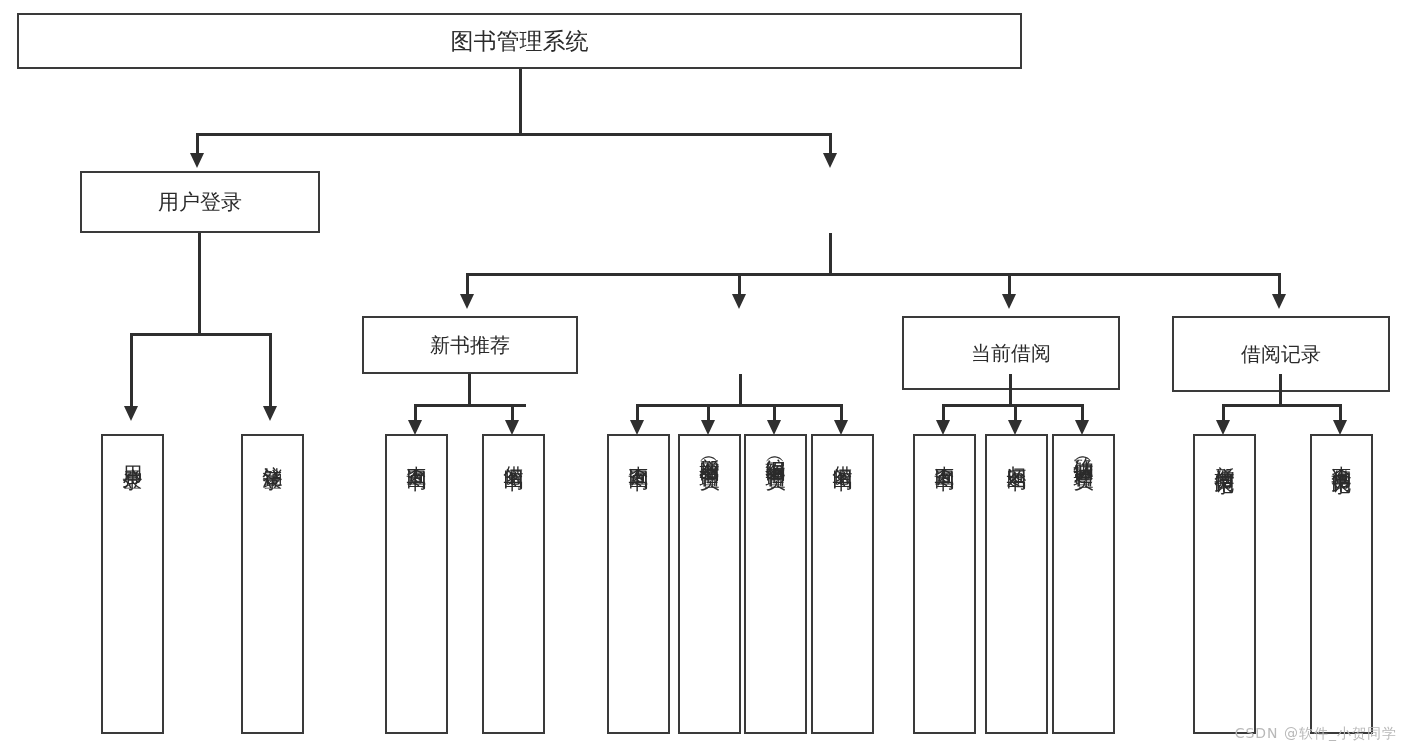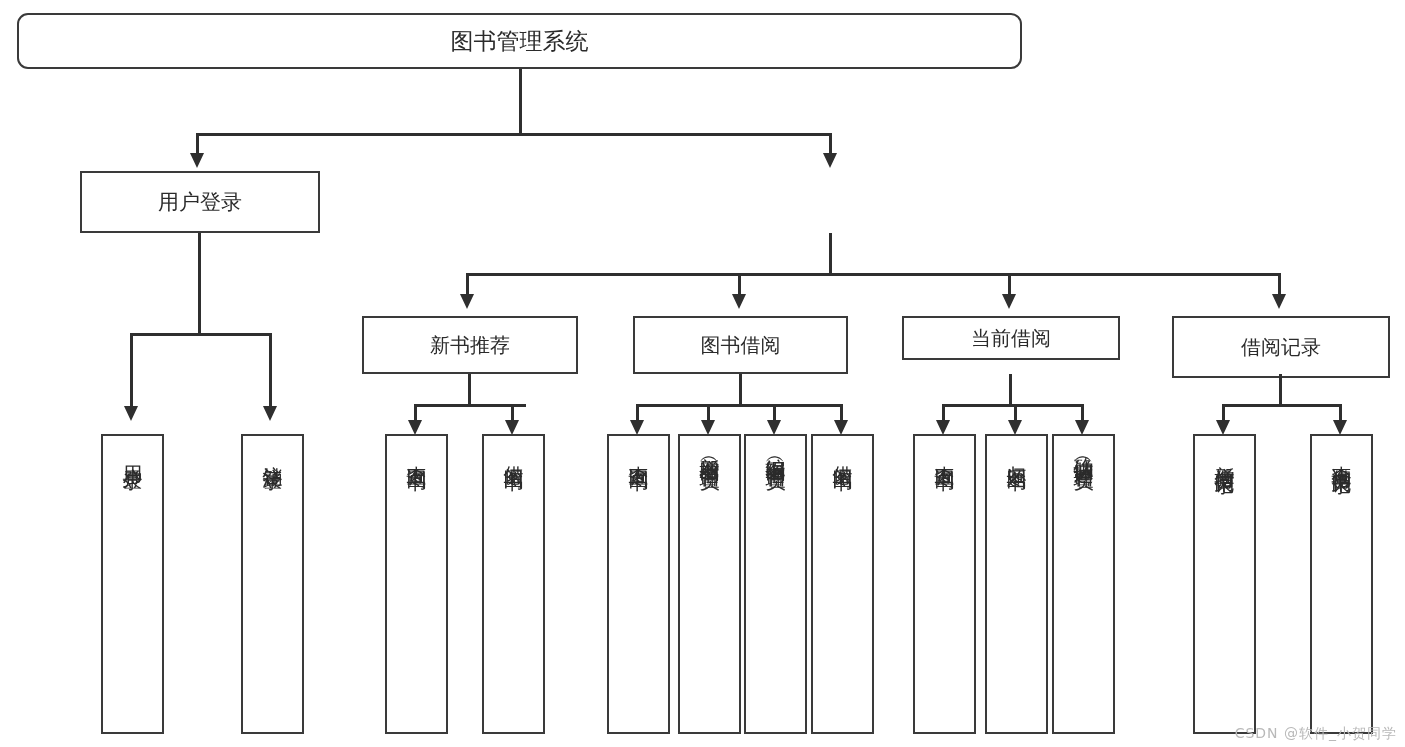--- a/index.html
+++ b/index.html
@@ -67,21 +67,21 @@
     letter-spacing:1px;
     white-space:nowrap;
     pointer-events:none;
   }
 </style>
 </head>
 <body>
 
 <div id="canvas">
 
-  <div class="box root" style="left:17px;top:13px;width:1005px;height:56px;border-radius:11px;">
+  <div class="box root" style="left:17px;top:13px;width:1005px;height:56px;">
     <span>图书管理系统</span>
   </div>
 
   <div class="conn vline" style="left:519px;top:69px;height:66px;"></div>
 
   <div class="conn hline" style="left:196px;top:133px;width:636px;"></div>
 
   <div class="conn vline" style="left:196px;top:133px;height:22px;"></div>
   <div class="arrow" style="left:190px;top:153px;"></div>
   <div class="conn vline" style="left:829px;top:133px;height:22px;"></div>
@@ -110,27 +110,24 @@
 
   <div class="conn vline" style="left:1008px;top:273px;height:23px;"></div>
   <div class="arrow" style="left:1002px;top:294px;"></div>
 
   <div class="conn vline" style="left:1278px;top:273px;height:23px;"></div>
   <div class="arrow" style="left:1272px;top:294px;"></div>
 
   <div class="box lvl3" style="left:362px;top:316px;width:216px;height:58px;">
     <span>新书推荐</span>
   </div>
-  <div class="box lvl3" style="left:633px;top:316px;width:215px;height:58px;">
-    <span>图书借阅</span>
-  </div>
-  <div class="box lvl3" style="left:902px;top:316px;width:218px;height:44px;">
+  <div class="box lvl3" style="left:902px;top:316px;width:218px;height:74px;">
     <span>当前借阅</span>
   </div>
-  <div class="box lvl3" style="left:1172px;top:316px;width:218px;height:62px;">
+  <div class="box lvl3" style="left:1172px;top:316px;width:218px;height:76px;">
     <span>借阅记录</span>
   </div>
 
   <div class="conn vline" style="left:468px;top:374px;height:32px;"></div>
   <div class="conn hline" style="left:414px;top:404px;width:112px;"></div>
   <div class="conn vline" style="left:414px;top:404px;height:18px;"></div>
   <div class="arrow" style="left:408px;top:420px;"></div>
   <div class="conn vline" style="left:511px;top:404px;height:18px;"></div>
   <div class="arrow" style="left:505px;top:420px;"></div>
 

